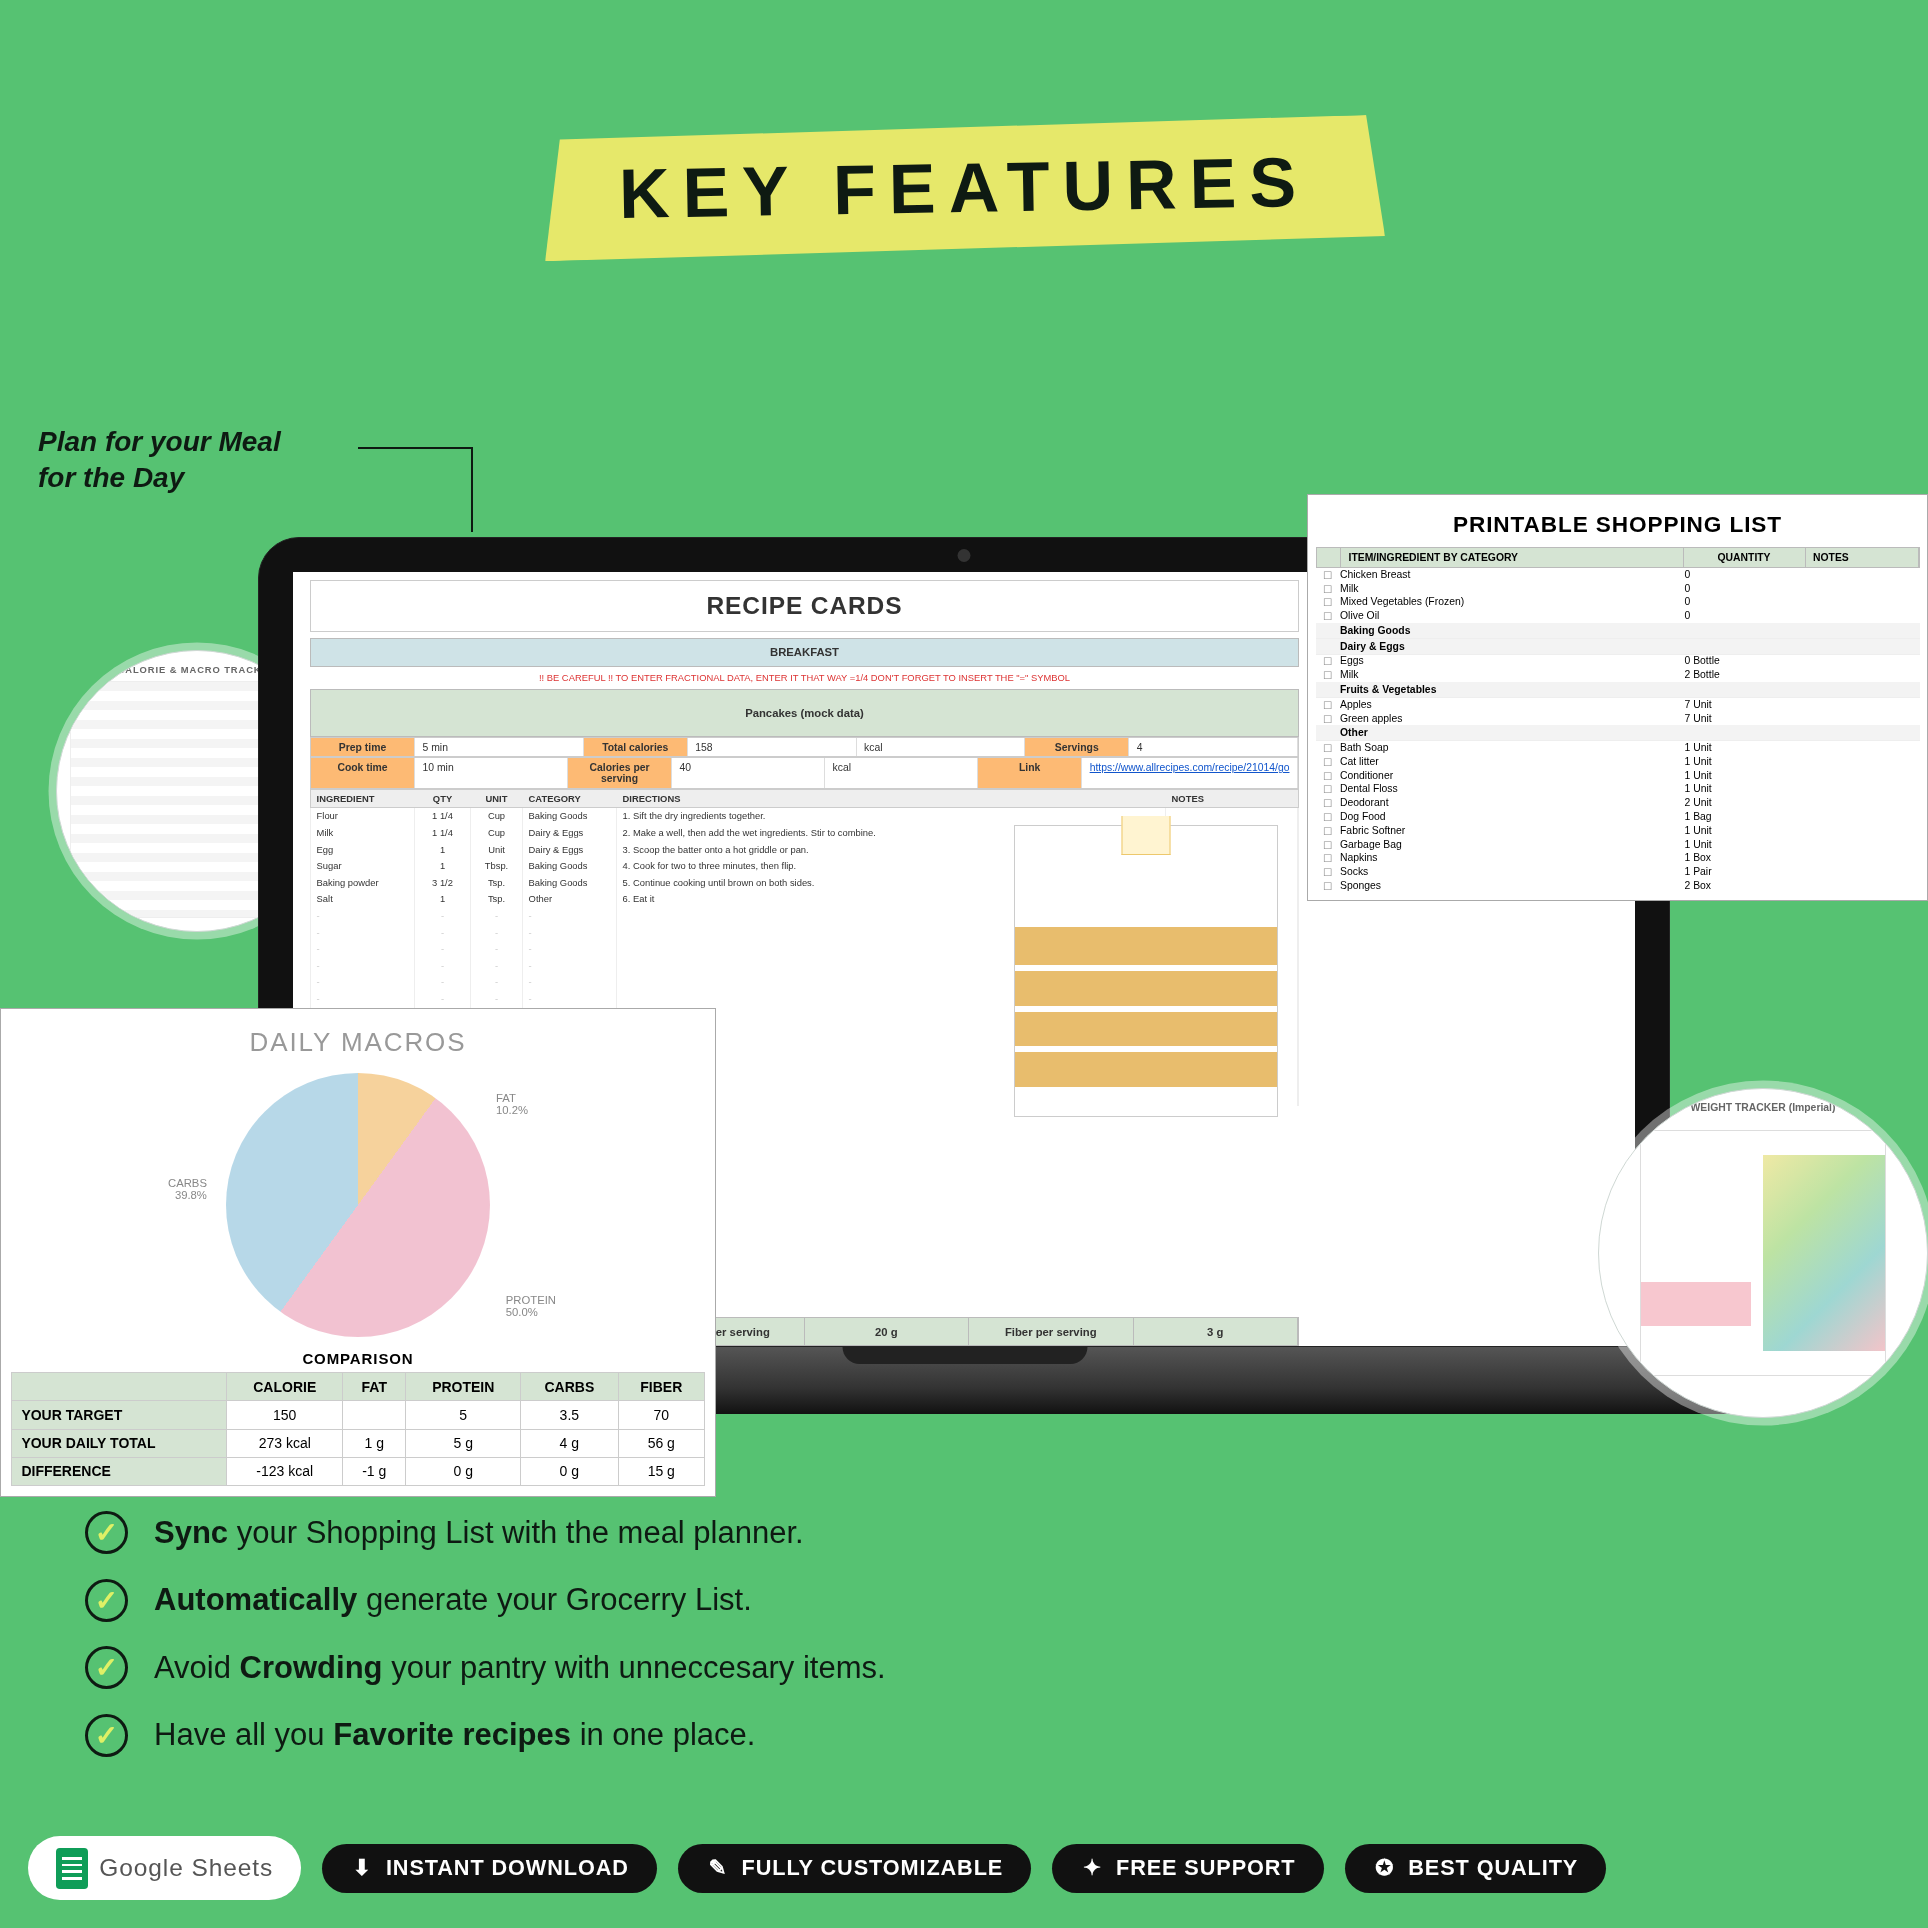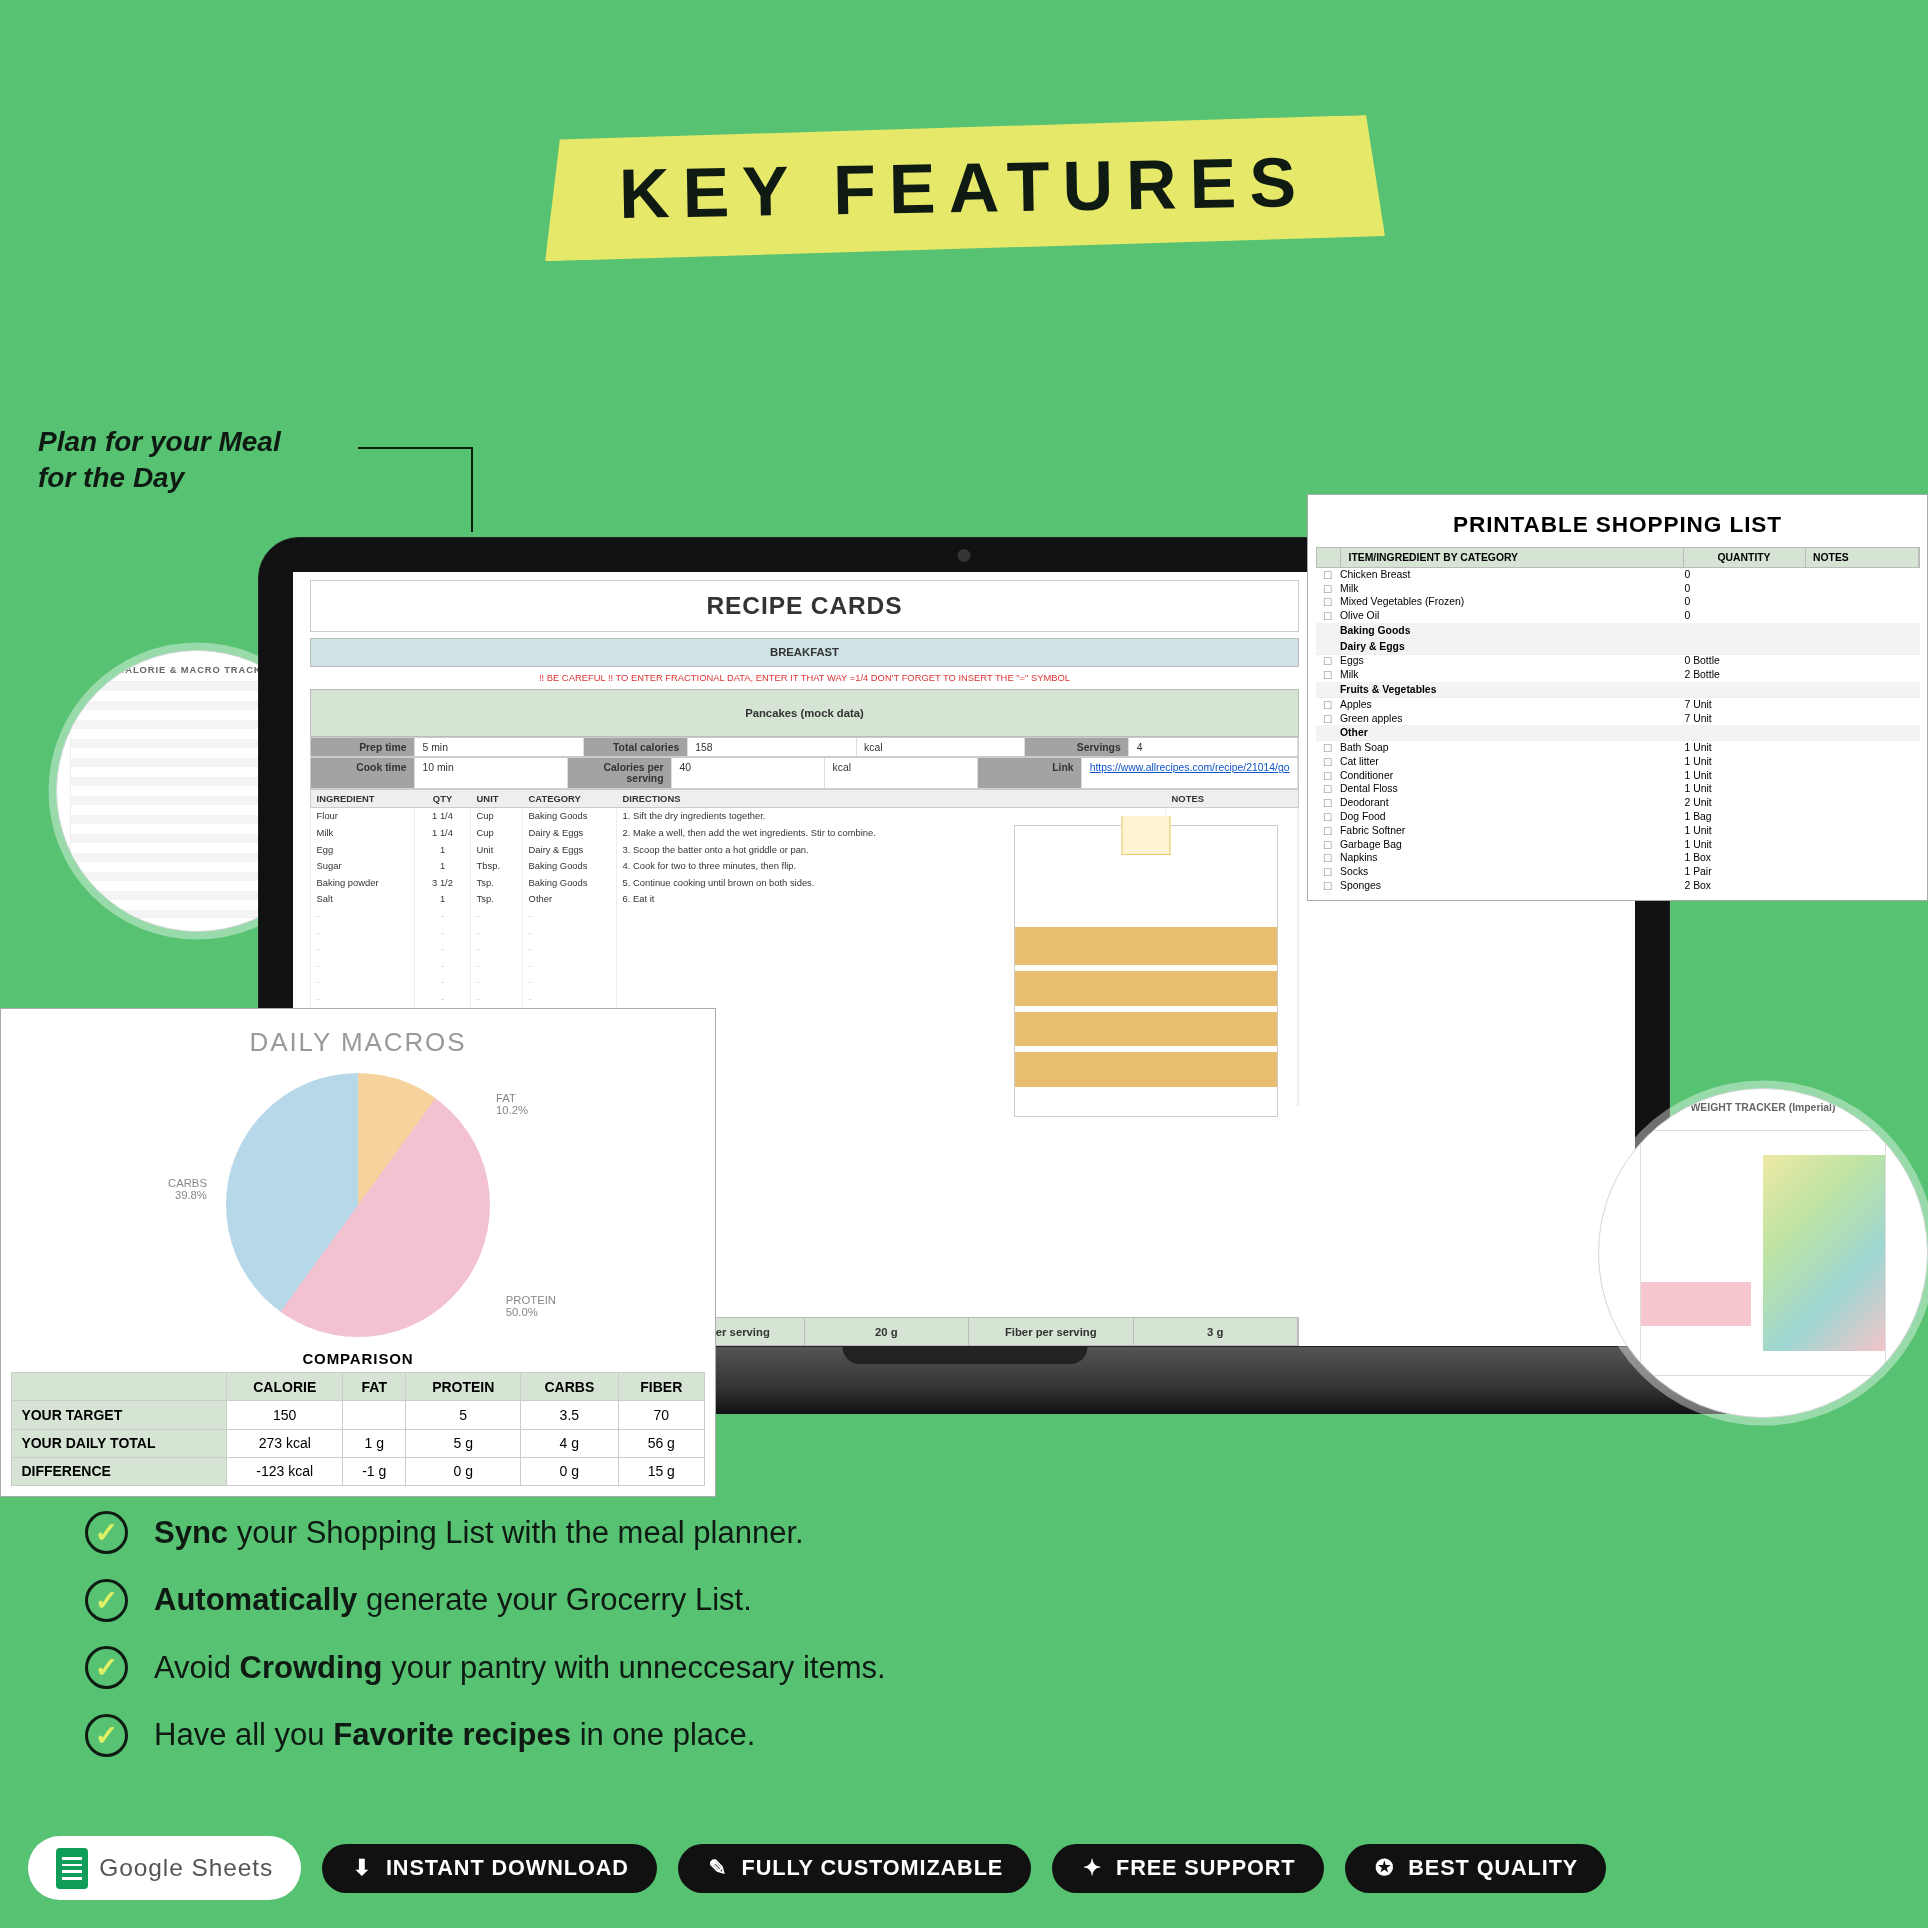--- a/index.html
+++ b/index.html
@@ -18,25 +18,25 @@
   .base:after{content:"";position:absolute;top:0;left:50%;transform:translateX(-50%);width:245px;height:17px;background:#222;border-radius:0 0 17px 17px}
   .foot{background:linear-gradient(#333,#111);height:26px;width:1601px;margin-left:-94px;border-radius:0 0 66px 66px}
   .sheet{display:flex;gap:17px;padding:7.5px 7.5px 0 17px;font-size:11.3px;color:#333;position:absolute;inset:0}
   .card-main{flex:0 0 989px;display:flex;flex-direction:column}
   .card-header{text-align:center;font-size:24.5px;font-weight:800;padding:11.3px;background:#fff;border:0.9px solid #ccc;letter-spacing:0.9px}
   .bf{background:#cfe3e7;text-align:center;font-weight:700;padding:7.5px;border:0.9px solid #bbb;margin-top:5.6px}
   .warn{color:#d33;text-align:center;font-size:9.4px;padding:5.6px}
   .subhead{background:#d5e4d3;text-align:center;font-weight:700;padding:17px;border:0.9px solid #bbb}
   .meta-row{display:flex;font-size:10.4px;border:0.9px solid #ccc}
   .meta-row>div{padding:3.8px 7.5px;border-right:0.9px solid #ddd;flex:1}
-  .meta-row .k{background:#a3a3a3;font-weight:700;text-align:right;flex:0 0 104px}
+  .meta-row .k{background:#fdba74;font-weight:700;text-align:center;flex:0 0 104px}
   .ingr-head{display:flex;background:#eee;font-weight:700;font-size:9.4px;border:0.9px solid #ccc}
   .ingr-head>div,.ingr-row>div{padding:2.8px 5.6px;border-right:0.9px solid #eee}
   .ingr-row{display:flex;font-size:9.4px;border-left:0.9px solid #eee;border-right:0.9px solid #eee}
-  .c-ing{flex:0 0 104px}.c-qty{flex:0 0 56px;text-align:center}.c-unit{flex:0 0 52px;}
+  .c-ing{flex:0 0 104px}.c-qty{flex:0 0 56px;text-align:center}.c-unit{flex:0 0 52px;text-align:center}
   .c-cat{flex:0 0 94px}.c-dir{flex:1}.c-notes{flex:0 0 132px}
   .pancake-img{position:absolute;right:21px;top:245px;width:264px;height:292px;background:linear-gradient(#fff 0 35%,#e8bd6d 35% 48%,#fff 48% 50%,#e8bd6d 50% 62%,#fff 62% 64%,#e8bd6d 64% 76%,#fff 76% 78%,#e8bd6d 78% 90%,#fff 90%);border:0.9px solid #ccc}
   .pancake-img:before{content:"";position:absolute;top:-9.4px;left:50%;transform:translateX(-50%);width:47px;height:38px;background:#fff4d1;border:1.9px solid #edc86c;border-top:none}
   .macro-foot{position:absolute;bottom:0;left:0;right:0;display:flex;background:#d5e4d3;font-weight:700;font-size:11.3px;border:0.9px solid #bbb}
   .macro-foot>div{flex:1;text-align:center;padding:7.5px;border-right:0.9px solid #bbb}
   .card-right{flex:0 0 226px;display:flex;flex-direction:column;gap:5.6px}
   .nav-btns{border:0.9px solid #9cc;background:#eef8f6;padding:3.8px;font-size:9.4px;text-align:center}
   .nav-btns a{display:block;color:#1b7b6e;text-decoration:underline;padding:0.9px}
   .mini-block{border:0.9px solid #ccc;height:188px;background:#fafafa}
   .shop-panel{position:absolute;top:494px;right:0;width:621px;background:#ffffff;border:0.9px solid #aaa;padding:7.5px;font-size:11.3px}

